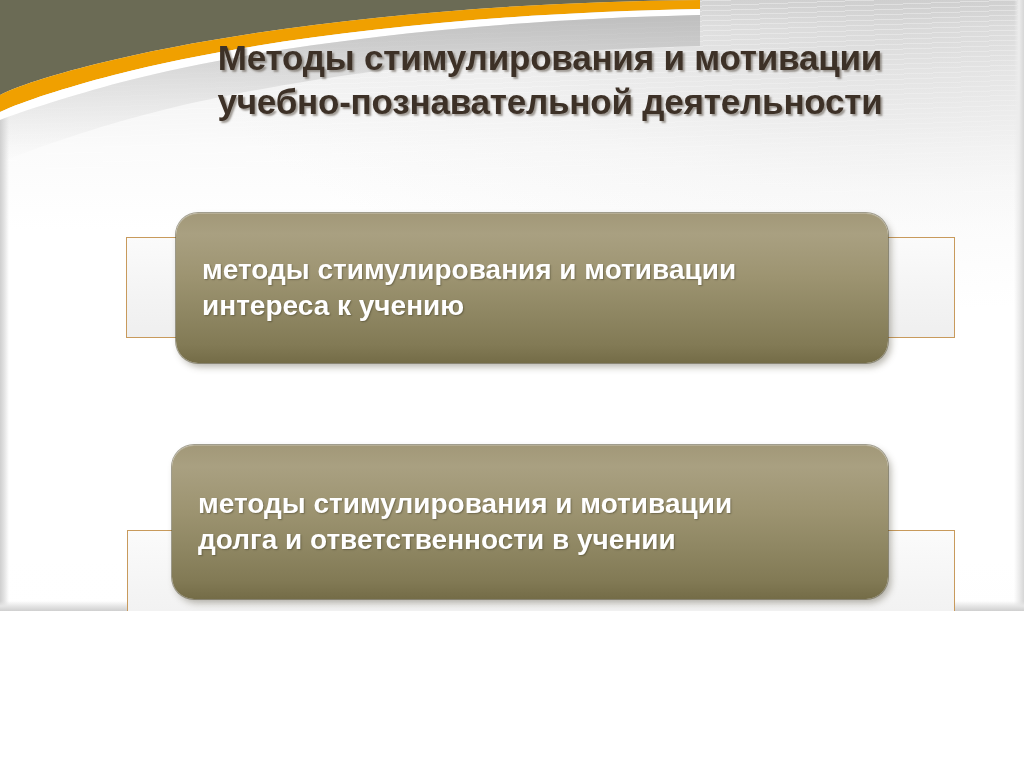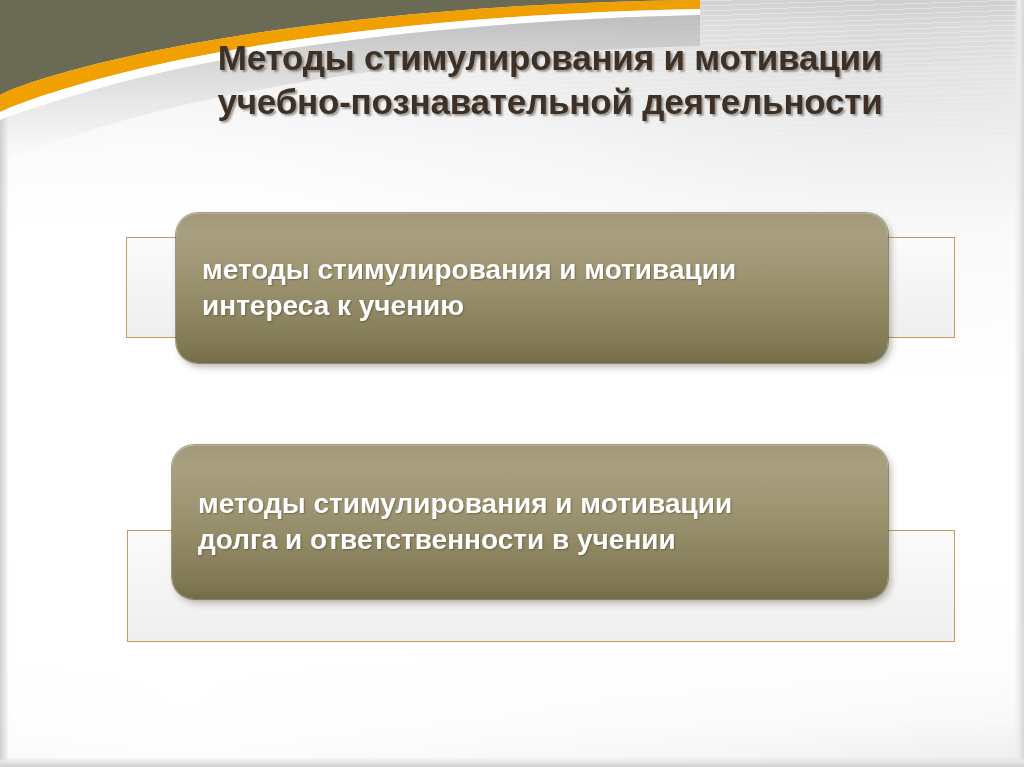--- a/index.html
+++ b/index.html
@@ -7,21 +7,21 @@
     padding: 0;
     background: #ffffff;
   }
   body {
     font-family: "Liberation Sans", sans-serif;
   }
 
   #slide {
     position: relative;
     width: 1024px;
-    height: 767px;
+    height: 611px;
     overflow: hidden;
     background: #ffffff;
   }
 
   
   .bg-base {
     position: absolute;
     inset: 0;
     background:
       linear-gradient(180deg,

